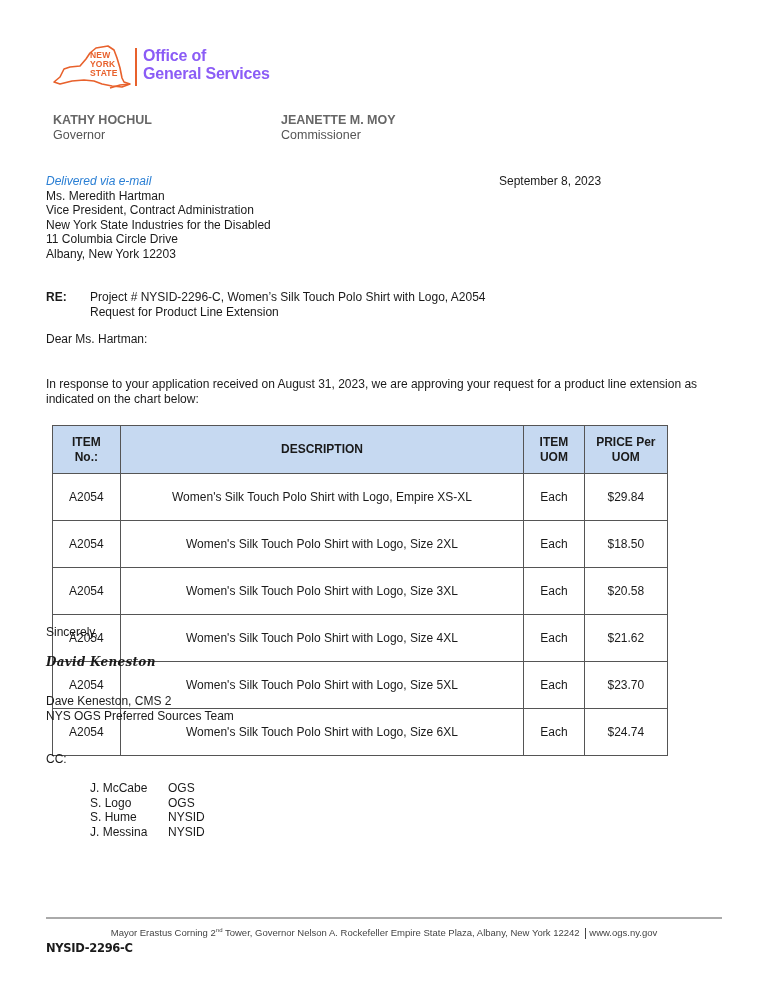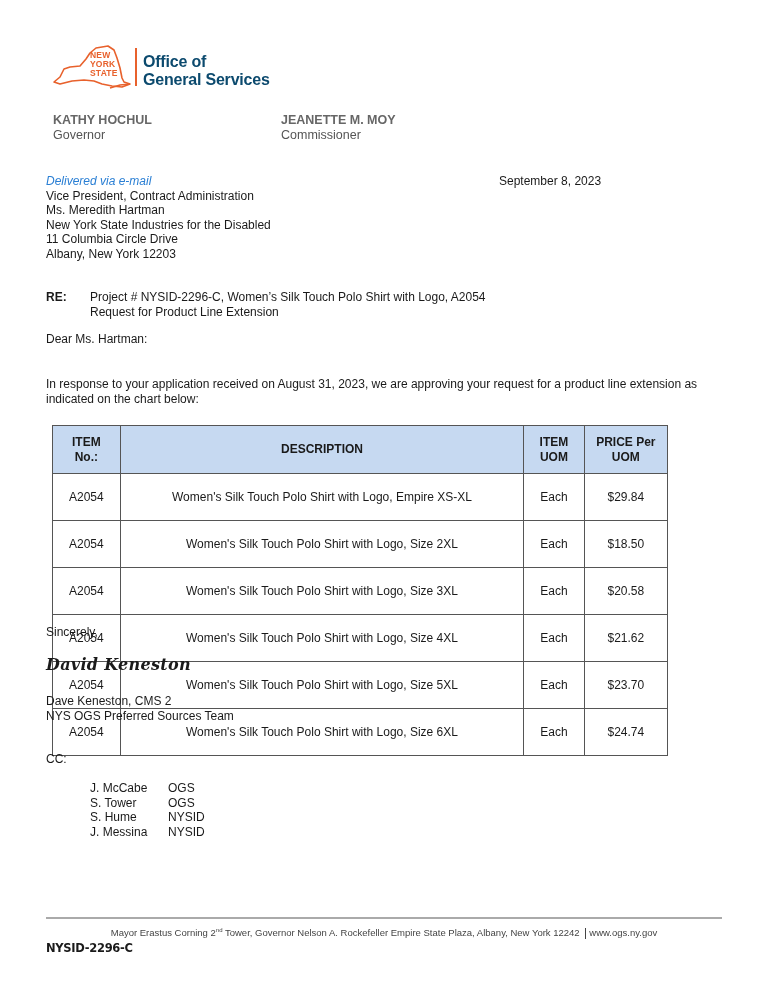--- a/index.html
+++ b/index.html
@@ -2,34 +2,34 @@
 <html><head>
 <meta charset="utf-8">
 <style>
   html, body { margin:0; padding:0; background:#ffffff; }
   body { width:771px; height:1000px; position:relative; overflow:hidden;
          font-family:"Liberation Sans", sans-serif; color:#1a1a1a; }
   .abs { position:absolute; }
   .logo-wrap { left:50px; top:44px; width:230px; height:50px; }
   .logo-state { position:absolute; left:0; top:0; }
   .logo-words { position:absolute; left:85px; top:4px; width:2px; height:38px; background:#e8612c; }
-  .logo-text { position:absolute; left:93px; top:9px; color:#0c4a6e; font-weight:bold;
+  .logo-text { position:absolute; left:93px; top:3px; color:#8b5cf6; font-weight:bold;
                font-size:16px; line-height:18px; letter-spacing:-0.2px; }
   .logo-ny { position:absolute; left:40px; top:7px; color:#e8612c; font-weight:900; font-size:8.5px;
              line-height:9px; letter-spacing:0.2px; }
   .official { font-size:12.5px; line-height:15px; color:#555; }
   .official .nm { font-weight:bold; color:#666; font-size:12.5px; }
   .txt { font-size:12px; line-height:14.5px; }
   .delivered { color:#2a7fd4; font-style:italic; }
   table.items { position:absolute; left:52px; top:425px; width:616px; border-collapse:collapse;
                 font-size:12px; }
   table.items th { background:#c6d9f1; font-weight:bold; height:47px; border:1.5px solid #555;
                    line-height:15px; text-align:center; padding:0 2px; }
   table.items td { border:1.5px solid #555; text-align:center; padding:16px; }
-  .signature { font-family:"DejaVu Serif", serif; font-style:italic; font-weight:bold; font-size:16px;
+  .signature { font-family:"DejaVu Serif", serif; font-style:italic; font-weight:bold; font-size:12px;
                letter-spacing:0.3px; }
   .footer-line { left:46px; top:917px; width:676px; height:2px; background:#aaa; }
   .footer-addr { left:46px; top:927px; width:676px; text-align:center; font-size:9.5px; color:#444; }
   .footer-id { left:46px; top:941px; font-size:11.5px; font-weight:bold; font-family:"DejaVu Sans", sans-serif; letter-spacing:-0.3px; }
   .cc-grid { left:90px; top:781px; font-size:12px; line-height:14.5px; }
   .cc-row { display:flex; }
   .cc-name { width:78px; }
 </style>
 </head>
 <body>
@@ -55,22 +55,22 @@
   <div class="nm">KATHY HOCHUL</div>
   <div>Governor</div>
 </div>
 <div class="abs official" style="left:281px; top:113px;">
   <div class="nm">JEANETTE M. MOY</div>
   <div>Commissioner</div>
 </div>
 
 <div class="abs txt" style="left:46px; top:174px;">
   <div class="delivered">Delivered via e-mail</div>
+  <div>Ms. Meredith Hartman</div>
   <div>Vice President, Contract Administration</div>
-  <div>Ms. Meredith Hartman</div>
   <div>New York State Industries for the Disabled</div>
   <div>11 Columbia Circle Drive</div>
   <div>Albany, New York 12203</div>
 </div>
 <div class="abs txt" style="left:499px; top:174px;">September 8, 2023</div>
 
 <div class="abs txt" style="left:46px; top:290px;font-weight:bold;">RE:</div>
 <div class="abs txt" style="left:90px; top:290px;">
   <div>Project # NYSID-2296-C,  Women’s Silk Touch Polo Shirt with Logo, A2054</div>
   <div>Request for Product Line Extension</div>
@@ -142,21 +142,21 @@
   <div>NYS OGS Preferred Sources Team</div>
 </div>
 
 <div class="abs txt" style="left:46px; top:752px;">CC:</div>
 <div class="abs cc-grid">
   <div class="cc-row">
       <span class="cc-name">J. McCabe</span>
       <span>OGS</span>
     </div>
   <div class="cc-row">
-      <span class="cc-name">S. Tower</span>
+      <span class="cc-name">S. Logo</span>
       <span>OGS</span>
     </div>
   <div class="cc-row">
       <span class="cc-name">S. Hume</span>
       <span>NYSID</span>
     </div>
   <div class="cc-row">
       <span class="cc-name">J. Messina</span>
       <span>NYSID</span>
     </div>

